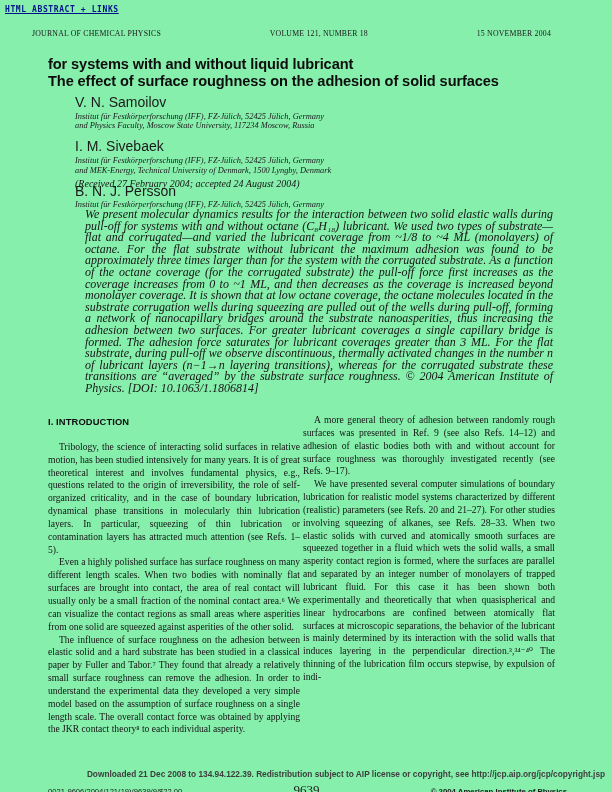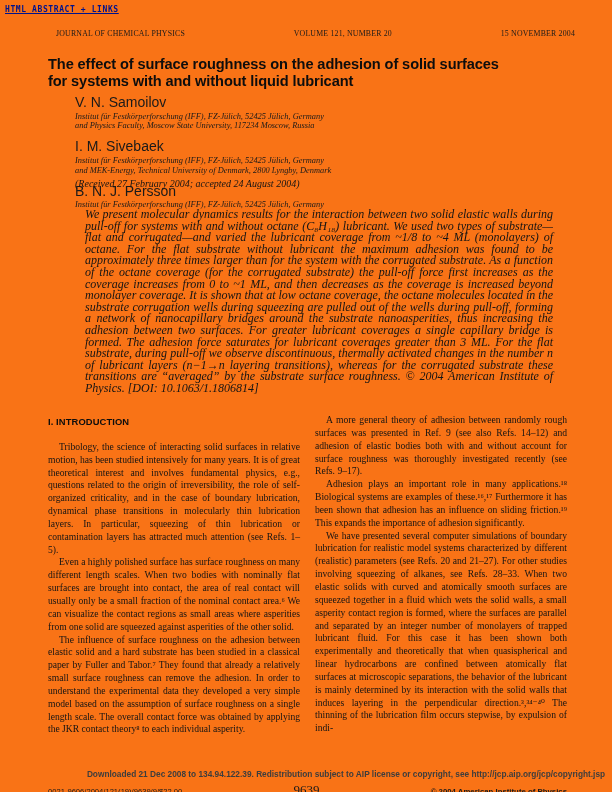--- a/index.html
+++ b/index.html
@@ -1,30 +1,30 @@
 <!DOCTYPE html>
 <html><head>
 <meta charset="utf-8">
 <style>
   html,body{margin:0;padding:0;background:#e8e8e8;}
   .page{
-    width:612px;height:792px;background:#f97316;position:relative;
+    width:612px;height:792px;background:#86efac;position:relative;
     margin:0 auto;color:#141414;overflow:hidden;
     font-family:"Liberation Serif","DejaVu Serif",serif;
   }
   
   .toplink{
     position:absolute;top:5px;left:5px;
     font-family:"DejaVu Sans Mono",monospace;
     font-size:8px;font-weight:bold;letter-spacing:0.6px;
     color:#00128b;text-decoration:underline;cursor:pointer;
   }
   
   .runhead{
-    position:absolute;top:29px;left:56px;width:519px;
+    position:absolute;top:29px;left:32px;width:519px;
     display:flex;justify-content:space-between;align-items:center;
     font-size:7.8px;letter-spacing:0.2px;color:#1a1a1a;
   }
   
   .title{
     position:absolute;top:56px;left:48px;width:530px;
     font-family:"Liberation Sans",sans-serif;
     font-weight:bold;font-size:14.6px;line-height:16.5px;
     letter-spacing:-0.1px;color:#0d0d0d;
   }
@@ -42,21 +42,21 @@
     position:absolute;top:178px;left:75px;
     font-size:10px;color:#141414;font-style:italic;
   }
   .abstract{
     position:absolute;top:209px;left:85px;width:468px;
     font-size:12px;line-height:11.6px;text-align:justify;color:#141414;font-style:italic;
   }
   
   .columns{
     position:absolute;top:414px;left:48px;width:519px;
-    display:flex;gap:15px;
+    display:flex;gap:3px;
   }
   .col{width:252px;font-size:9.6px;line-height:12.85px;text-align:justify;color:#141414;}
   .sechead{
     font-family:"Liberation Sans",sans-serif;
     font-weight:bold;font-size:9.4px;letter-spacing:0.1px;
     margin:2px 0 12px 0;color:#0d0d0d;
   }
   .col p{margin:0;text-indent:11px;}
   
   .footline{
@@ -74,60 +74,59 @@
 </style>
 </head>
 <body>
 
 <div class="page">
 
   <a class="toplink">HTML ABSTRACT + LINKS</a>
 
   <div class="runhead">
     <span>JOURNAL OF CHEMICAL PHYSICS</span>
-    <span>VOLUME 121, NUMBER 20</span>
+    <span>VOLUME 121, NUMBER 18</span>
     <span>15 NOVEMBER 2004</span>
   </div>
 
   <div class="title">
+    <div>for systems with and without liquid lubricant</div>
     <div>The effect of surface roughness on the adhesion of solid surfaces</div>
-    <div>for systems with and without liquid lubricant</div>
   </div>
 
   <div class="authors">
     <div class="author">
       <div class="name">V. N. Samoilov</div>
       <div class="affil">Institut für Festkörperforschung (IFF), FZ-Jülich, 52425 Jülich, Germany</div>
       <div class="affil">and Physics Faculty, Moscow State University, 117234 Moscow, Russia</div>
     </div>
     <div class="author">
       <div class="name">I. M. Sivebaek</div>
       <div class="affil">Institut für Festkörperforschung (IFF), FZ-Jülich, 52425 Jülich, Germany</div>
-      <div class="affil">and MEK-Energy, Technical University of Denmark, 2800 Lyngby, Denmark</div>
+      <div class="affil">and MEK-Energy, Technical University of Denmark, 1500 Lyngby, Denmark</div>
     </div>
     <div class="author">
       <div class="name">B. N. J. Persson</div>
       <div class="affil">Institut für Festkörperforschung (IFF), FZ-Jülich, 52425 Jülich, Germany</div>
     </div>
   </div>
 
   <div class="received">(Received 27 February 2004; accepted 24 August 2004)</div>
 
   <div class="abstract">We present molecular dynamics results for the interaction between two solid elastic walls during pull-off for systems with and without octane (C₈H₁₈) lubricant. We used two types of substrate—flat and corrugated—and varied the lubricant coverage from ~1/8 to ~4 ML (monolayers) of octane. For the flat substrate without lubricant the maximum adhesion was found to be approximately three times larger than for the system with the corrugated substrate. As a function of the octane coverage (for the corrugated substrate) the pull-off force first increases as the coverage increases from 0 to ~1 ML, and then decreases as the coverage is increased beyond monolayer coverage. It is shown that at low octane coverage, the octane molecules located in the substrate corrugation wells during squeezing are pulled out of the wells during pull-off, forming a network of nanocapillary bridges around the substrate nanoasperities, thus increasing the adhesion between two surfaces. For greater lubricant coverages a single capillary bridge is formed. The adhesion force saturates for lubricant coverages greater than 3 ML. For the flat substrate, during pull-off we observe discontinuous, thermally activated changes in the number n of lubricant layers (n−1→n layering transitions), whereas for the corrugated substrate these transitions are “averaged” by the substrate surface roughness.  © 2004 American Institute of Physics.  [DOI: 10.1063/1.1806814]</div>
 
   <div class="columns">
     <div class="col">
       <div class="sechead">I. INTRODUCTION</div>
       <p>Tribology, the science of interacting solid surfaces in relative motion, has been studied intensively for many years. It is of great theoretical interest and involves fundamental physics, e.g., questions related to the origin of irreversibility, the role of self-organized criticality, and in the case of boundary lubrication, dynamical phase transitions in molecularly thin lubrication layers. In particular, squeezing of thin lubrication or contamination layers has attracted much attention (see Refs. 1–5).</p>
       <p>Even a highly polished surface has surface roughness on many different length scales. When two bodies with nominally flat surfaces are brought into contact, the area of real contact will usually only be a small fraction of the nominal contact area.⁶ We can visualize the contact regions as small areas where asperities from one solid are squeezed against asperities of the other solid.</p>
       <p>The influence of surface roughness on the adhesion between elastic solid and a hard substrate has been studied in a classical paper by Fuller and Tabor.⁷ They found that already a relatively small surface roughness can remove the adhesion. In order to understand the experimental data they developed a very simple model based on the assumption of surface roughness on a single length scale. The overall contact force was obtained by applying the JKR contact theory⁸ to each individual asperity.</p>
     </div>
     <div class="col">
       <p>A more general theory of adhesion between randomly rough surfaces was presented in Ref. 9 (see also Refs. 14–12) and adhesion of elastic bodies both with and without account for surface roughness was thoroughly investigated recently (see Refs. 9–17).</p>
-      <p>Adhesion plays an important role in many applications.¹⁸ Biological systems are examples of these.¹⁶,¹⁷ Furthermore it has been shown that adhesion has an influence on sliding friction.¹⁹ This expands the importance of adhesion significantly.</p>
       <p>We have presented several computer simulations of boundary lubrication for realistic model systems characterized by different (realistic) parameters (see Refs. 20 and 21–27). For other studies involving squeezing of alkanes, see Refs. 28–33. When two elastic solids with curved and atomically smooth surfaces are squeezed together in a fluid which wets the solid walls, a small asperity contact region is formed, where the surfaces are parallel and separated by an integer number of monolayers of trapped lubricant fluid. For this case it has been shown both experimentally and theoretically that when quasispherical and linear hydrocarbons are confined between atomically flat surfaces at microscopic separations, the behavior of the lubricant is mainly determined by its interaction with the solid walls that induces layering in the perpendicular direction.³,³⁴⁻⁴⁰ The thinning of the lubrication film occurs stepwise, by expulsion of indi-</p>
     </div>
   </div>
 
   <div class="footline">
     <span class="codes">0021-9606/2004/121(19)/9639/9/$22.00</span>
     <span class="pageno">9639</span>
     <span class="copyr">© 2004 American Institute of Physics</span>
   </div>
 

